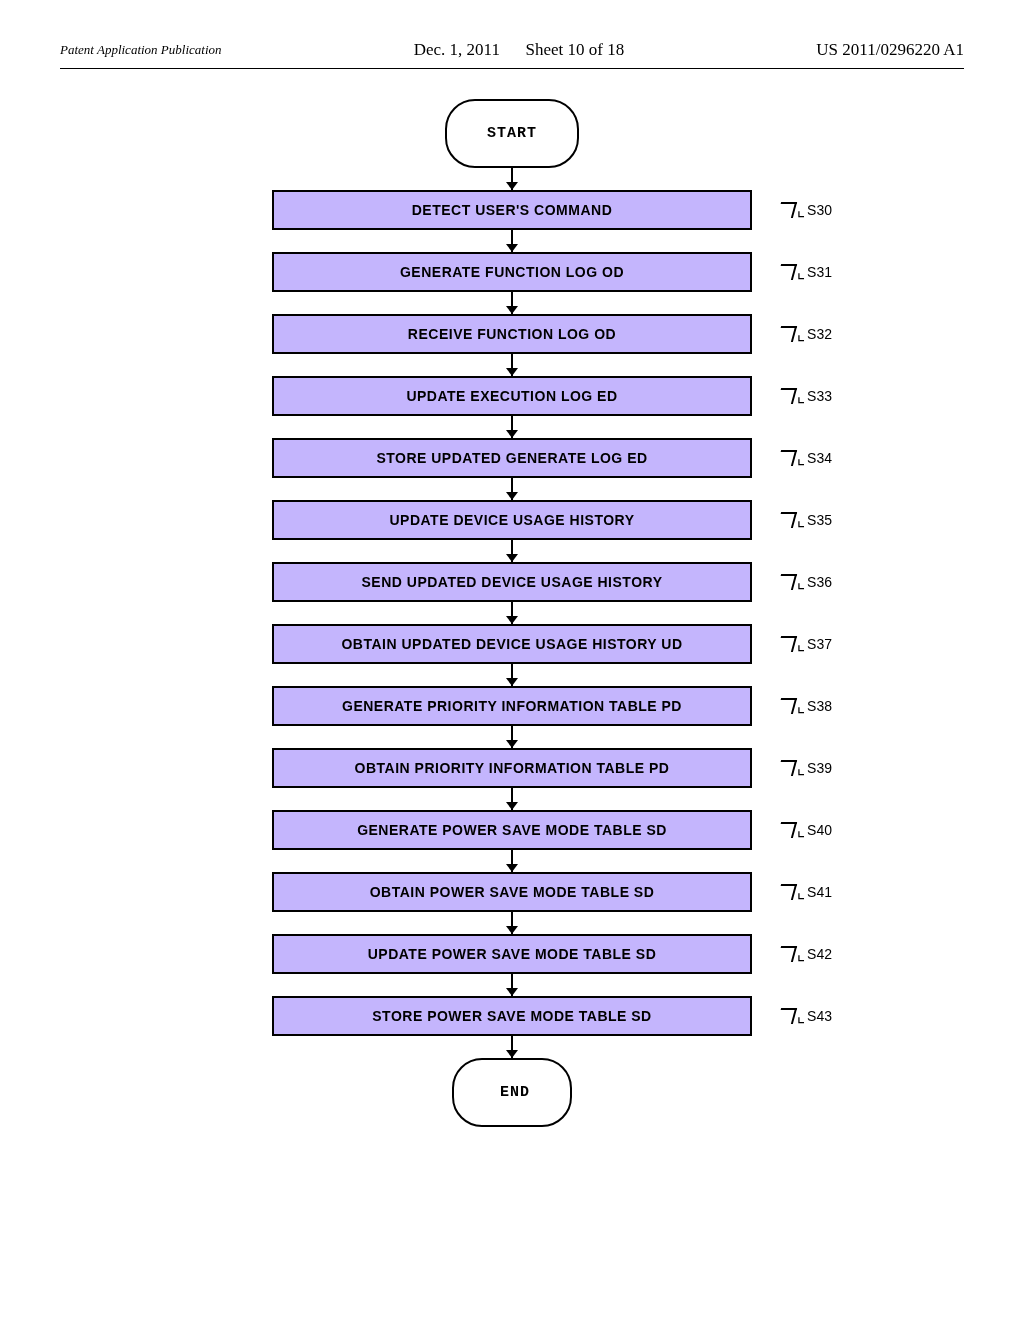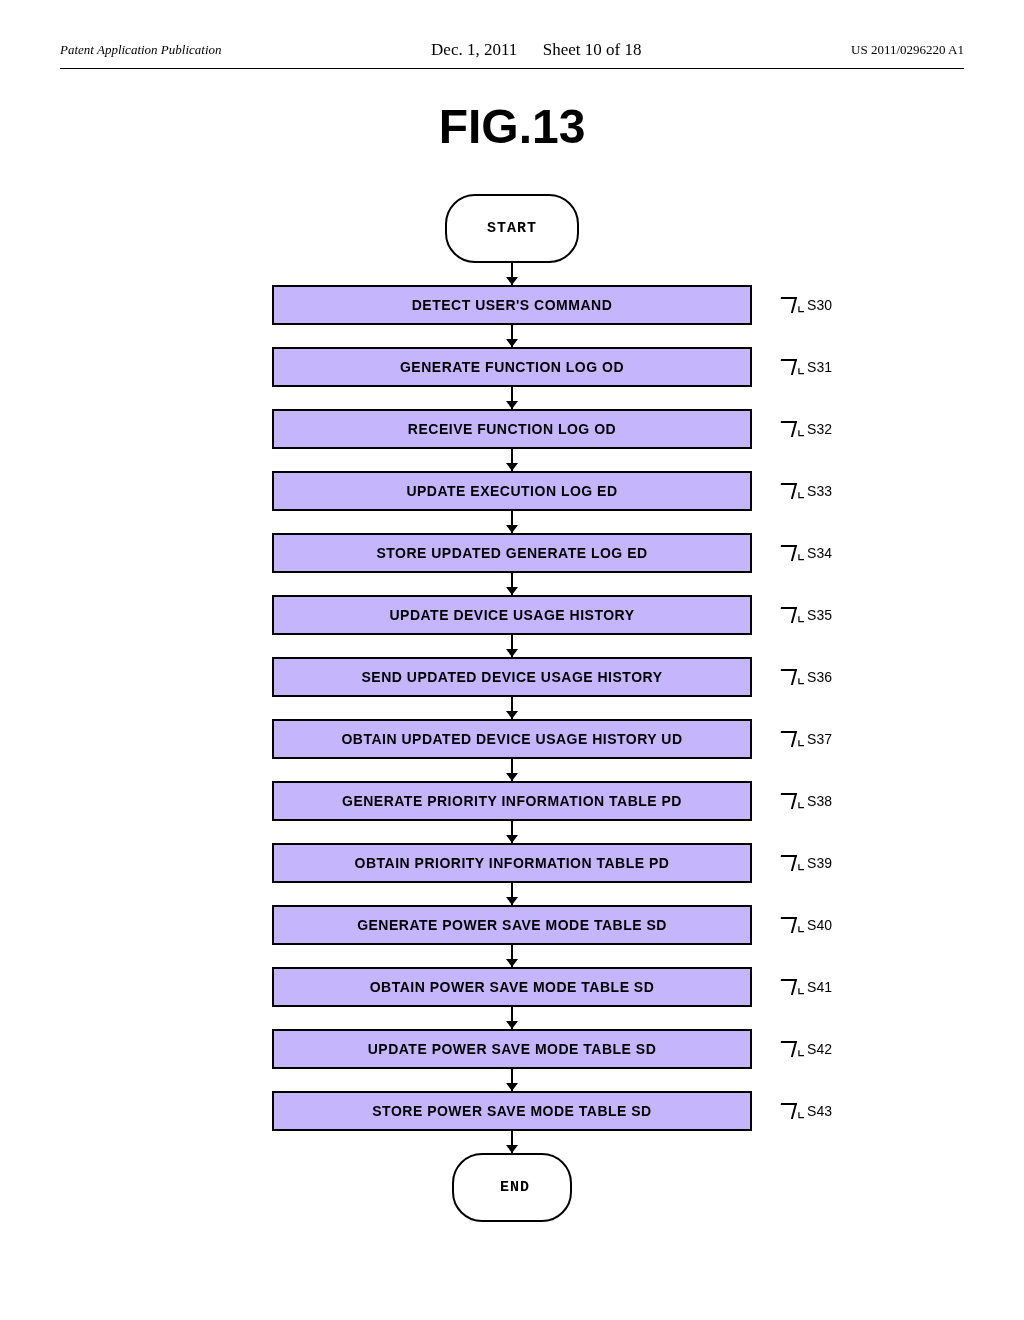--- a/index.html
+++ b/index.html
@@ -33,21 +33,21 @@
     .header-left {
       font-style: italic;
       font-size: 13px;
     }
 
     .header-center {
       font-size: 17px;
     }
 
     .header-right {
-      font-size: 13px;
+      font-size: 17px;
     }
 
     .fig-title {
       text-align: center;
       font-size: 48px;
       font-weight: bold;
       margin-bottom: 40px;
       font-family: Arial, sans-serif;
     }
 
@@ -142,21 +142,20 @@
   <div class="header">
     <span class="header-left">Patent Application Publication</span>
     <span class="header-center">
       <span>Dec. 1, 2011</span>
       &nbsp;&nbsp;&nbsp;&nbsp;
       <span>Sheet 10 of 18</span>
     </span>
     <span class="header-right">US 2011/0296220 A1</span>
   </div>
 
-  <div class="fig-title">FIG.13</div>
 
   <div class="flowchart">
 
     <div class="step-row">
       <div class="node-oval">START</div>
     </div>
 
     <div class="arrow"></div>
 
     <div class="step-row">

